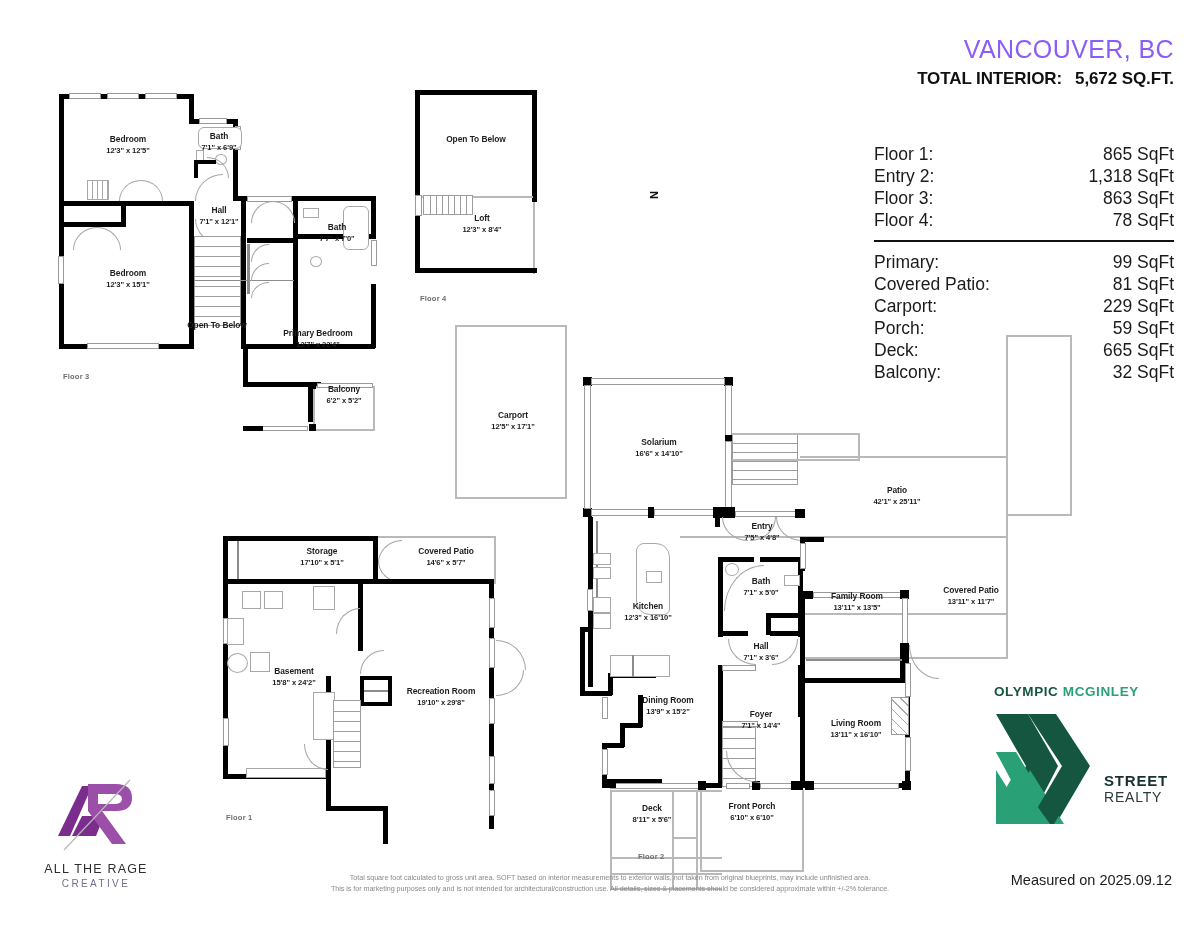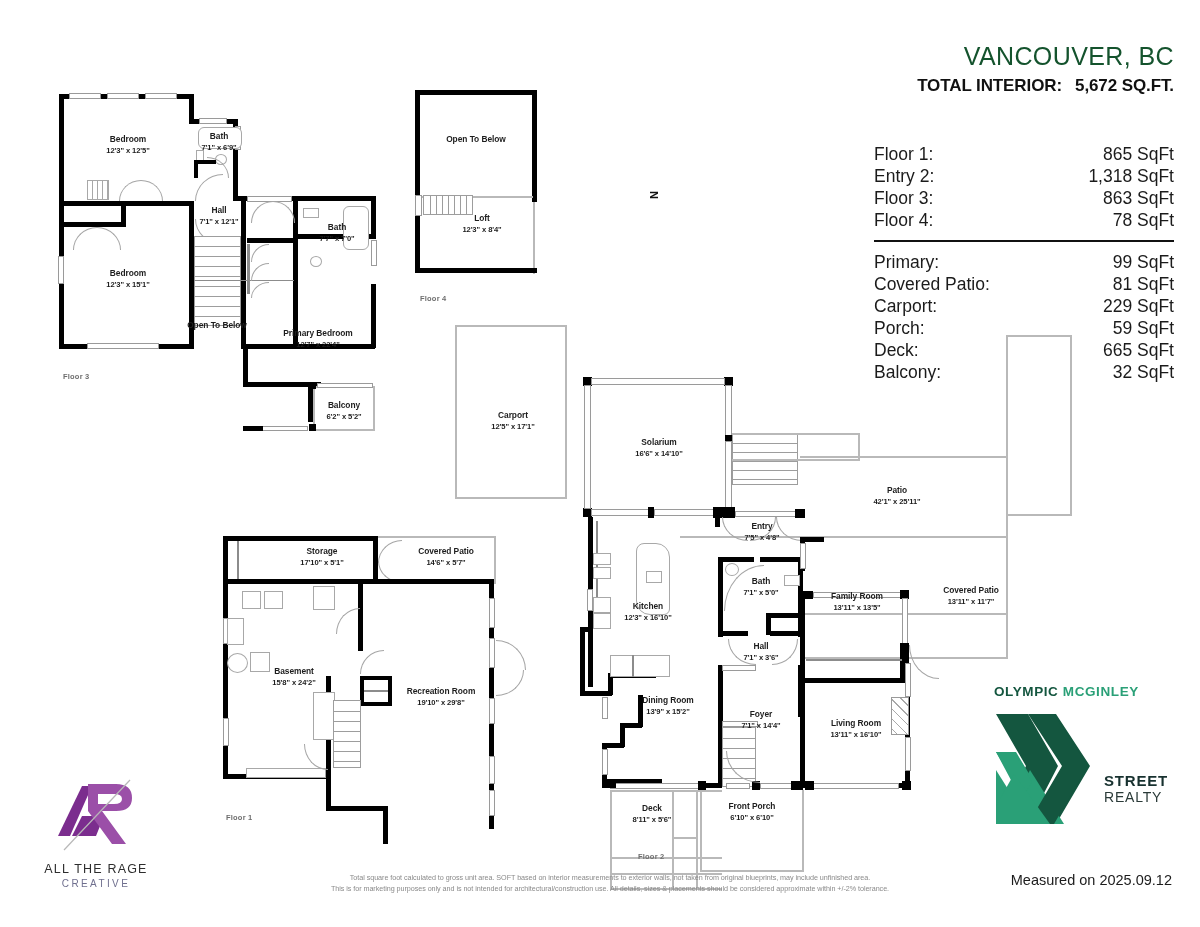--- a/index.html
+++ b/index.html
@@ -27,24 +27,24 @@
   #addr-line1 {
     font-size: 27px;
     font-weight: bold;
     letter-spacing: -0.3px;
     color: #111111;
     line-height: 1.12;
   }
   #addr-line2 {
     font-size: 25px;
     font-weight: 300;
-    color: #14532d;
+    color: #8b5cf6;
     letter-spacing: 0.4px;
     line-height: 1.2;
-    margin-top: 15px;
+    margin-top: 8px;
   }
   #total-row {
     margin-top: 5px;
     font-size: 17px;
     font-weight: bold;
     color: #111111;
     letter-spacing: -0.1px;
   }
   #total-row .tval { margin-left: 13px; }
 
@@ -361,21 +361,21 @@
       <span>Bedroom</span><br>
       <span class="dim">12'3" x 15'1"</span>
     </div>
     <div class="lbl-room" style="left:112px; top:232px; width:100px;">
       <span>Open To Below</span>
     </div>
     <div class="lbl-room" style="left:200px; top:240px; width:126px;">
       <span>Primary Bedroom</span><br>
       <span class="dim">12'7" x 22'4"</span>
     </div>
-    <div class="lbl-room" style="left:254px; top:312px; width:70px;">
+    <div class="lbl-room" style="left:254px; top:296px; width:70px;">
       <span>Balcony</span><br>
       <span class="dim">6'2" x 5'2"</span>
     </div>
 
     <div class="floor-tag" style="left:8px; top:284px;">Floor 3</div>
   </div>
 
   <div class="plan" id="plan-f4" style="left:415px; top:90px; width:140px; height:215px;">
     <div class="w" style="left:0px;  top:0px;   width:122px; height:5px;"></div>
     <div class="w" style="left:0px;  top:0px;   width:5px;   height:183px;"></div>

